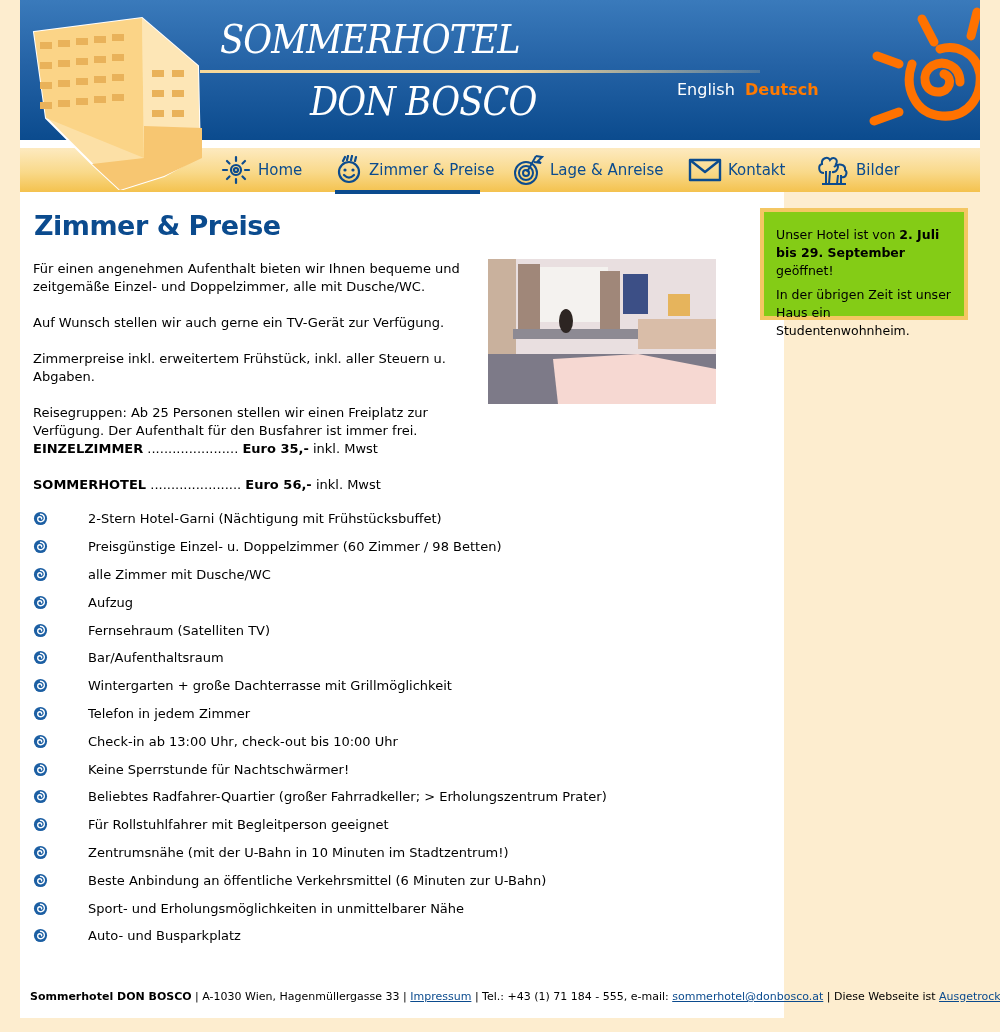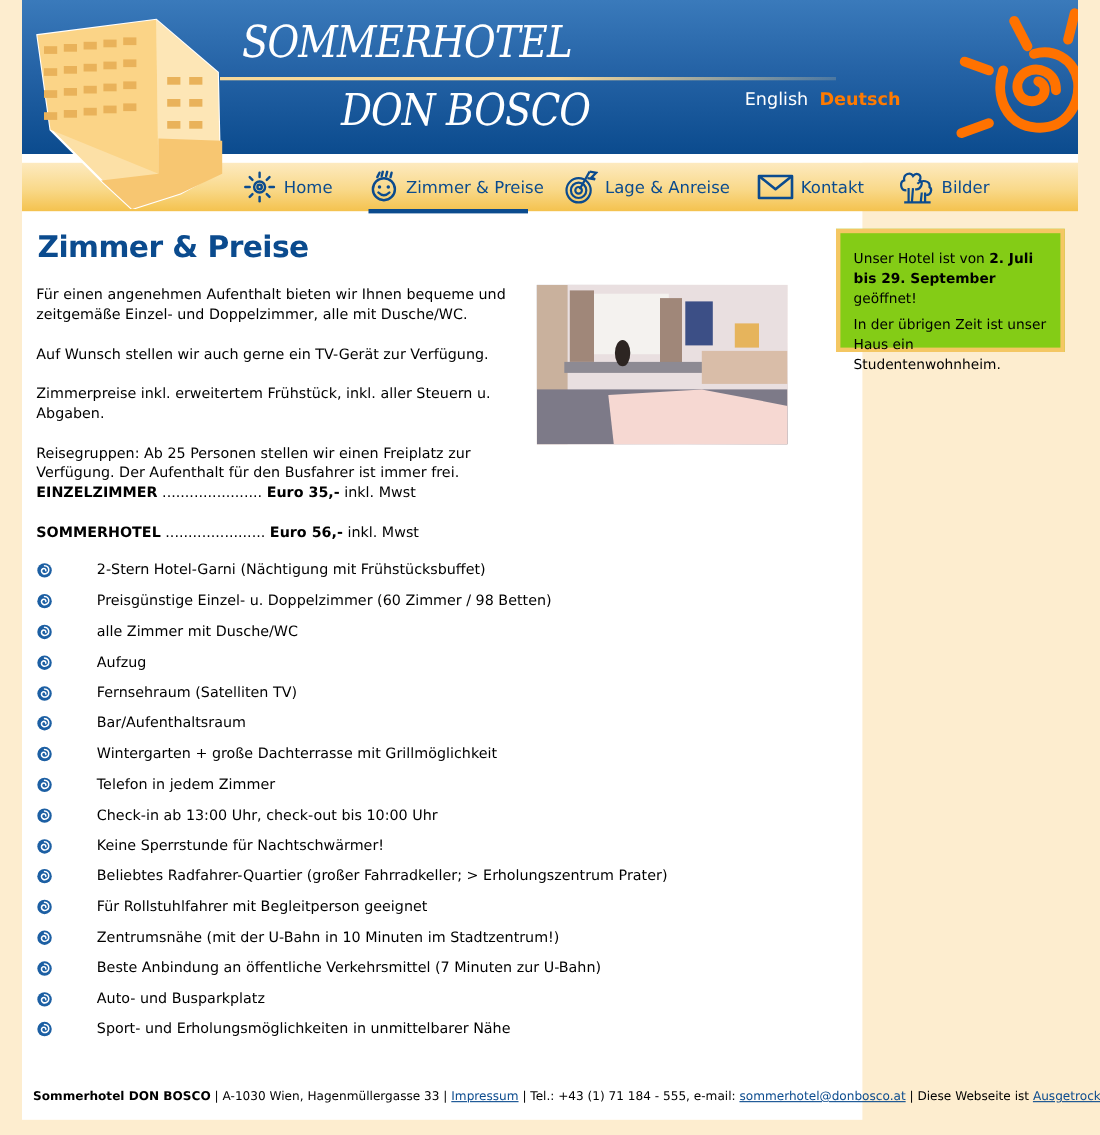--- a/index.html
+++ b/index.html
@@ -284,35 +284,35 @@
           <circle cx="8" cy="8" r="7" fill="#1c5fa3"></circle>
           <path d="M8 3.5 C11 3.5 12.5 6 12 8.5 C11.4 11 8.5 12 6.5 11 C4.6 10 4.5 7.3 6.3 6.4 C7.9 5.7 9.6 6.8 9.2 8.4" fill="none" stroke="#fff" stroke-width="1.5" stroke-linecap="round"></path>
         </svg>
         <span>Zentrumsnähe (mit der U-Bahn in 10 Minuten im Stadtzentrum!)</span>
       </li>
       <li>
         <svg class="b" viewBox="0 0 16 16">
           <circle cx="8" cy="8" r="7" fill="#1c5fa3"></circle>
           <path d="M8 3.5 C11 3.5 12.5 6 12 8.5 C11.4 11 8.5 12 6.5 11 C4.6 10 4.5 7.3 6.3 6.4 C7.9 5.7 9.6 6.8 9.2 8.4" fill="none" stroke="#fff" stroke-width="1.5" stroke-linecap="round"></path>
         </svg>
-        <span>Beste Anbindung an öffentliche Verkehrsmittel (7 Minuten zur U-Bahn)</span>
+        <span>Beste Anbindung an öffentliche Verkehrsmittel (6 Minuten zur U-Bahn)</span>
+      </li>
+      <li>
+        <svg class="b" viewBox="0 0 16 16">
+          <circle cx="8" cy="8" r="7" fill="#1c5fa3"></circle>
+          <path d="M8 3.5 C11 3.5 12.5 6 12 8.5 C11.4 11 8.5 12 6.5 11 C4.6 10 4.5 7.3 6.3 6.4 C7.9 5.7 9.6 6.8 9.2 8.4" fill="none" stroke="#fff" stroke-width="1.5" stroke-linecap="round"></path>
+        </svg>
+        <span>Sport- und Erholungsmöglichkeiten in unmittelbarer Nähe</span>
       </li>
       <li>
         <svg class="b" viewBox="0 0 16 16">
           <circle cx="8" cy="8" r="7" fill="#1c5fa3"></circle>
           <path d="M8 3.5 C11 3.5 12.5 6 12 8.5 C11.4 11 8.5 12 6.5 11 C4.6 10 4.5 7.3 6.3 6.4 C7.9 5.7 9.6 6.8 9.2 8.4" fill="none" stroke="#fff" stroke-width="1.5" stroke-linecap="round"></path>
         </svg>
         <span>Auto- und Busparkplatz</span>
-      </li>
-      <li>
-        <svg class="b" viewBox="0 0 16 16">
-          <circle cx="8" cy="8" r="7" fill="#1c5fa3"></circle>
-          <path d="M8 3.5 C11 3.5 12.5 6 12 8.5 C11.4 11 8.5 12 6.5 11 C4.6 10 4.5 7.3 6.3 6.4 C7.9 5.7 9.6 6.8 9.2 8.4" fill="none" stroke="#fff" stroke-width="1.5" stroke-linecap="round"></path>
-        </svg>
-        <span>Sport- und Erholungsmöglichkeiten in unmittelbarer Nähe</span>
       </li>
     </ul>
 
   <div class="infobox">
     <div class="inner">
       <p><span>Unser Hotel ist von </span><b>2. Juli bis 29. September</b><span> geöffnet!</span></p>
       <p>In der übrigen Zeit ist unser Haus ein Studentenwohnheim.</p>
     </div>
   </div>
 

